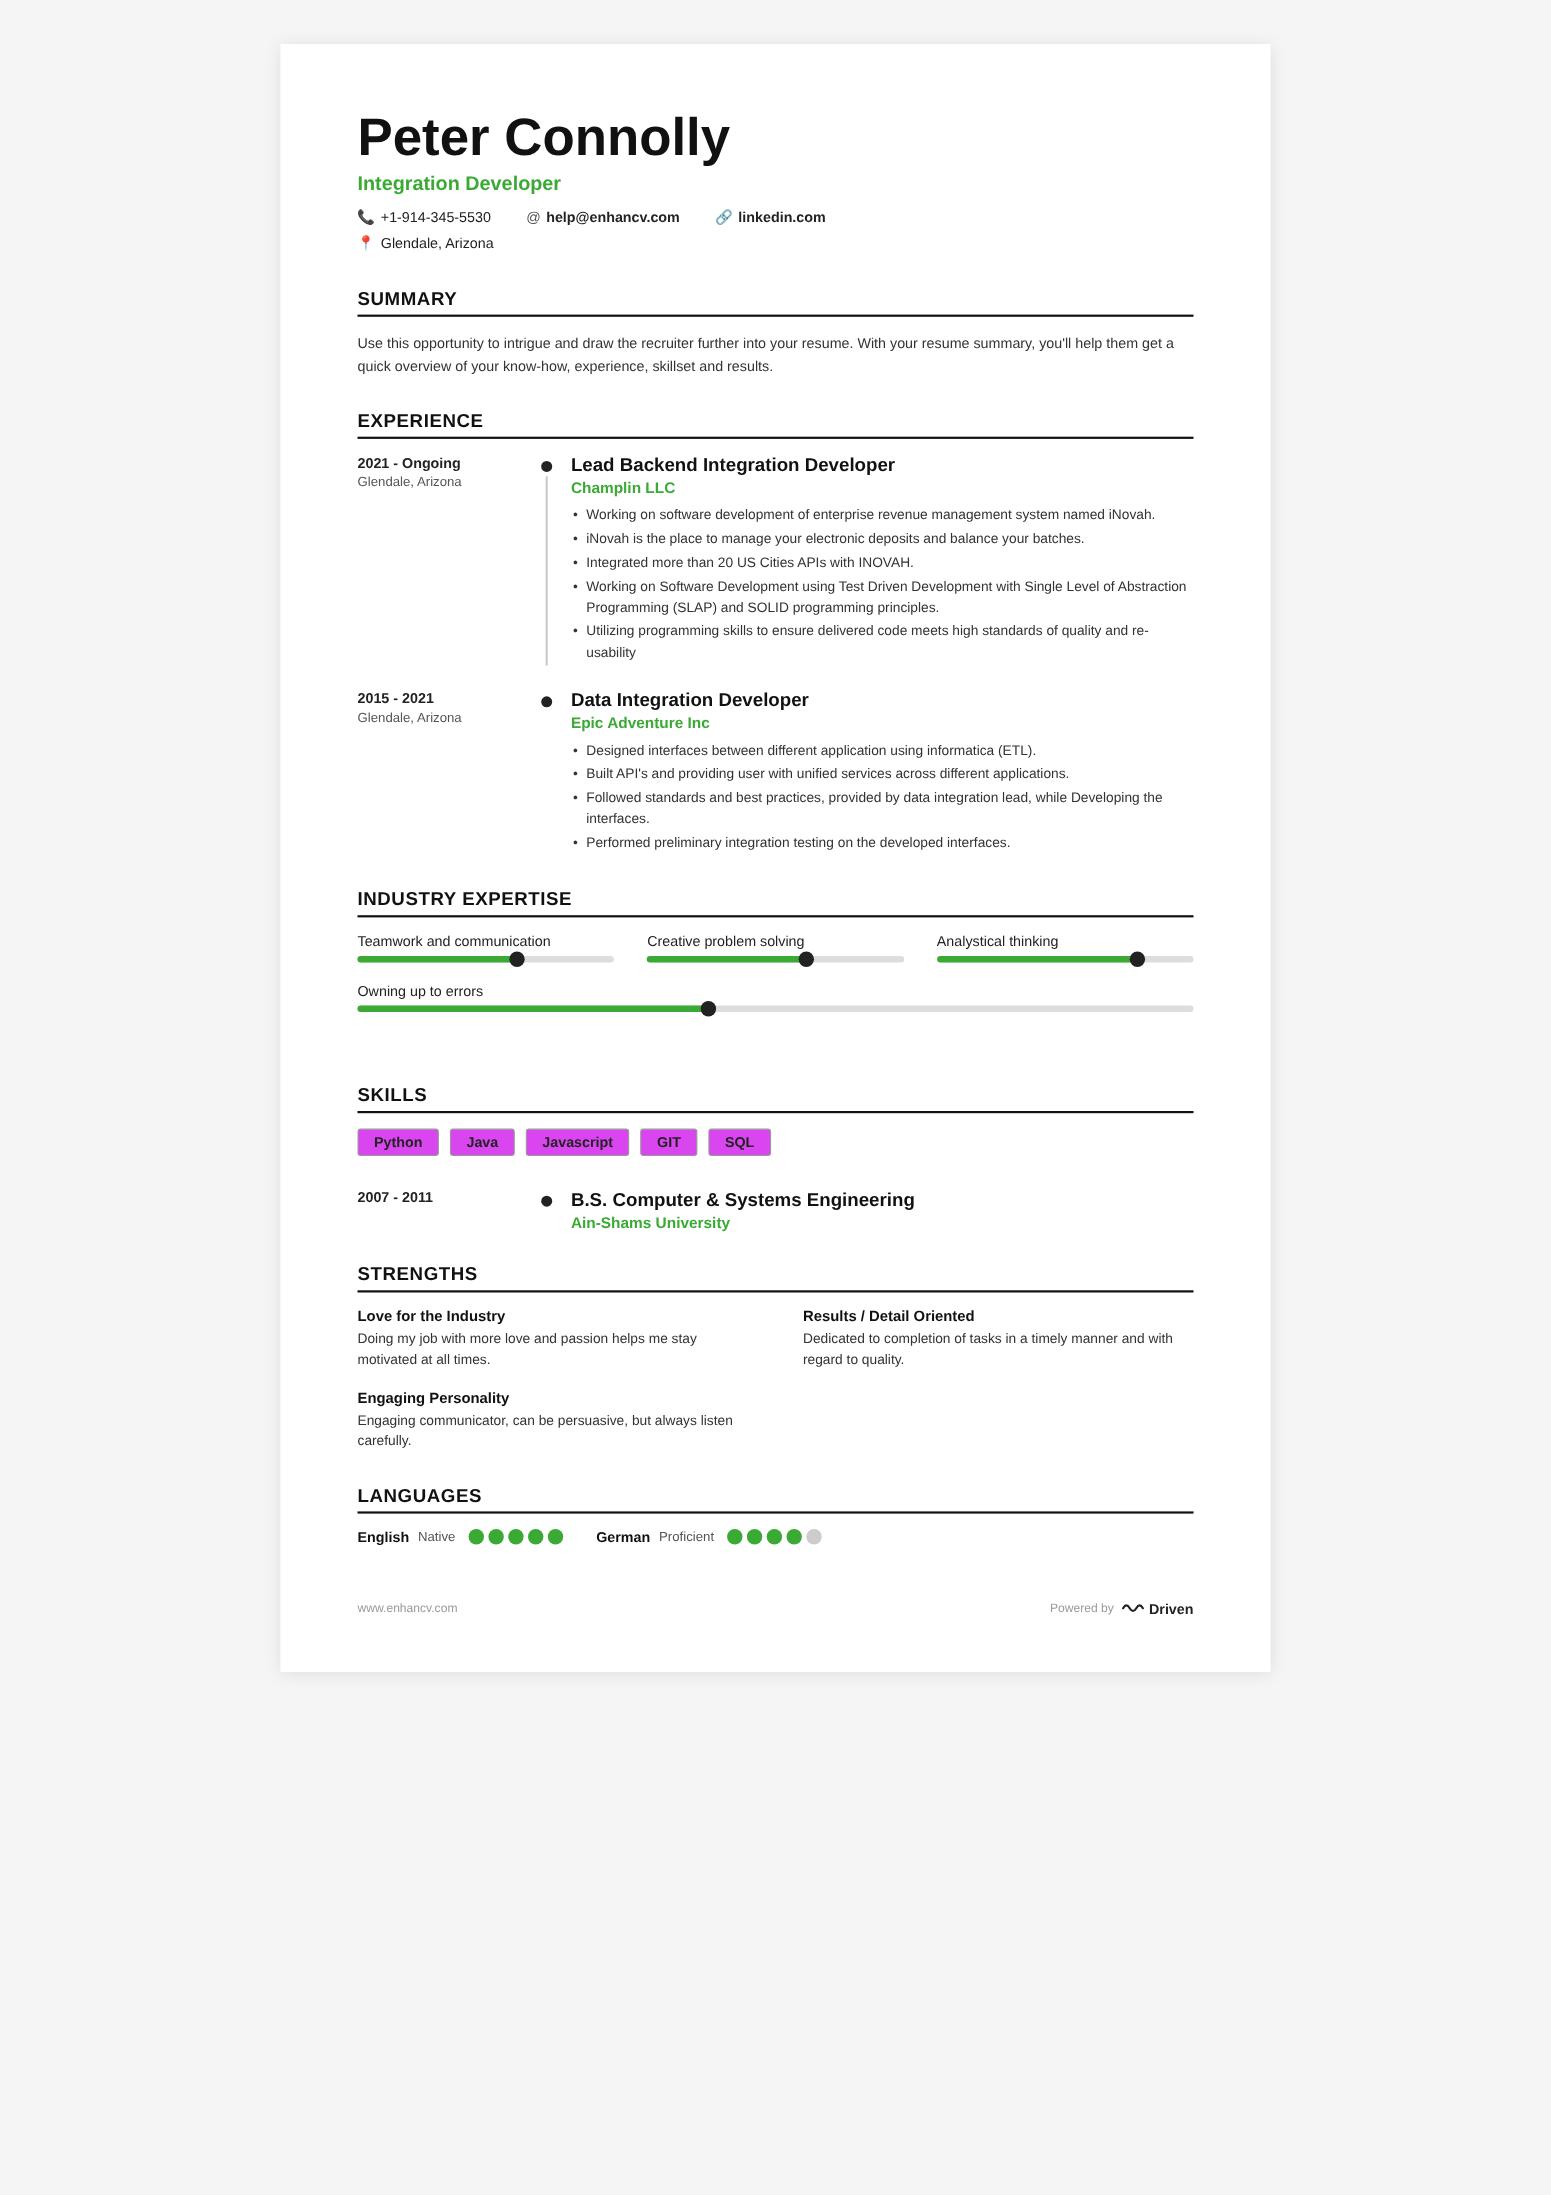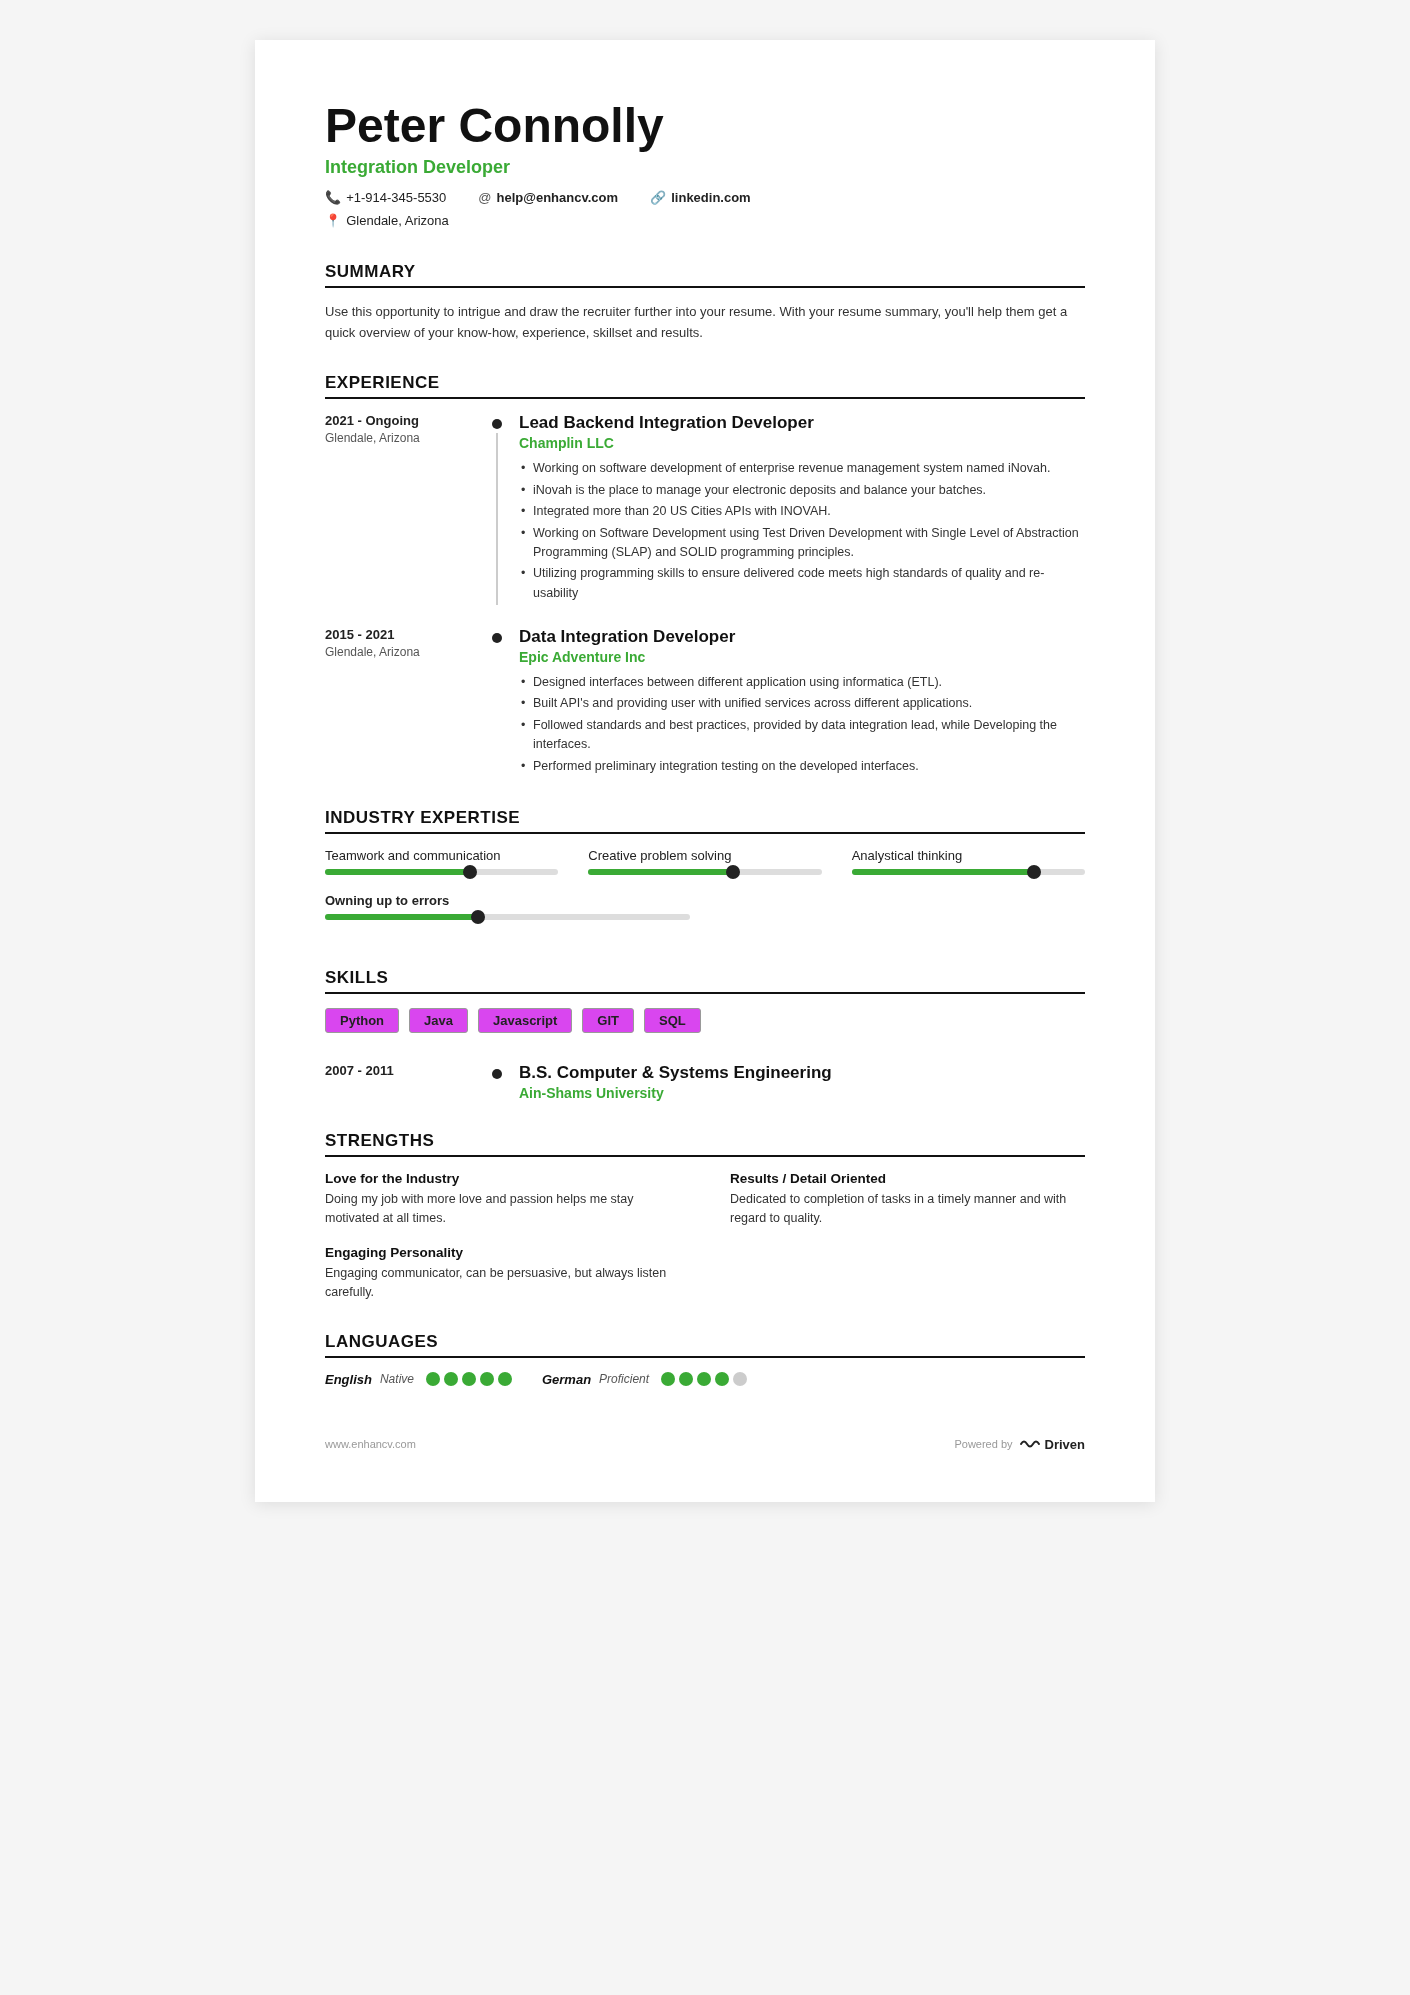--- a/index.html
+++ b/index.html
@@ -258,21 +258,20 @@
     .languages-row {
       display: flex;
       align-items: center;
       gap: 30px;
       flex-wrap: wrap;
     }
     .lang-item {
       display: flex;
       align-items: flex-start;
       gap: 8px;
-      font-style: italic;
     }
     .lang-name {
       font-size: 13px;
       font-weight: 700;
       color: #111;
     }
     .lang-level {
       font-size: 12px;
       color: #555;
       margin-right: 4px;
@@ -414,21 +413,21 @@
 
       <div class="expertise-item">
         <div class="expertise-label">Analystical thinking</div>
         <div class="expertise-bar-bg">
           <div class="expertise-bar-fill" style="width:78%;"></div>
           <div class="expertise-bar-dot" style="left:calc(78% - 7px);"></div>
         </div>
       </div>
     </div>
 
-    <div style="display:grid; grid-template-columns:1fr 1fr; gap:18px 30px; margin-top:18px;font-weight:bold;">
+    <div style="display:grid; grid-template-columns:1fr; gap:18px 30px; margin-top:18px;">
       <div class="expertise-item">
         <div class="expertise-label">Owning up to errors</div>
         <div class="expertise-bar-bg">
           <div class="expertise-bar-fill" style="width:42%;"></div>
           <div class="expertise-bar-dot" style="left:calc(42% - 7px);"></div>
         </div>
       </div>
       <div></div>
       <div></div>
     </div>

